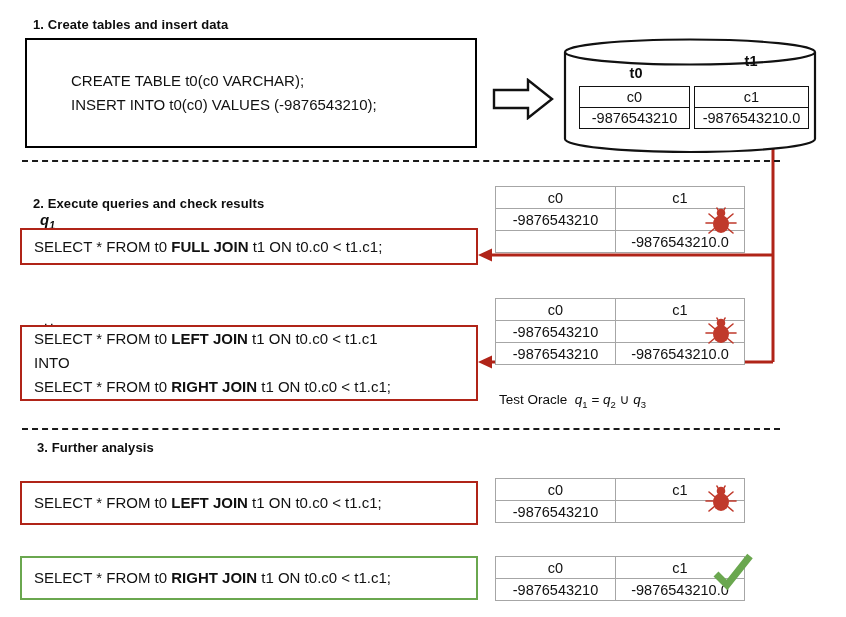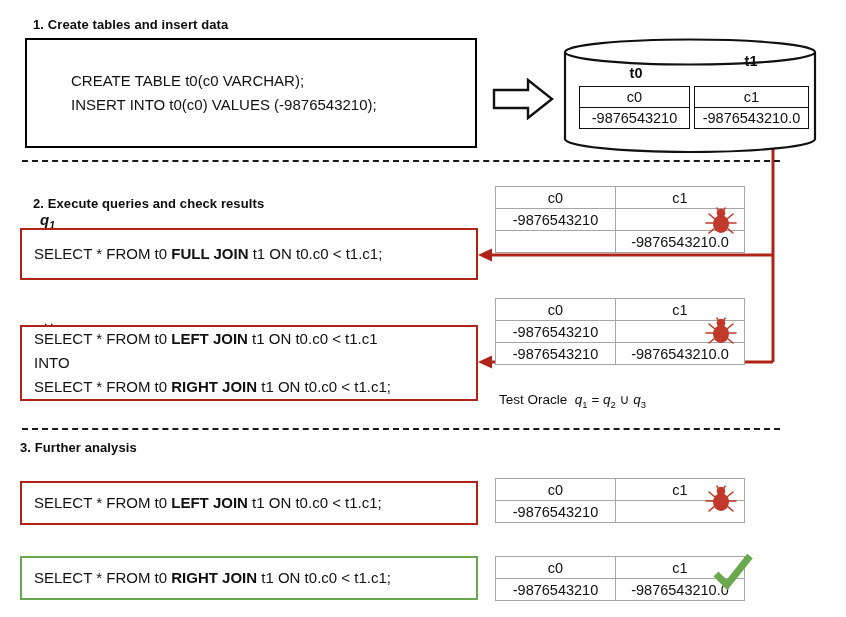--- a/index.html
+++ b/index.html
@@ -146,21 +146,21 @@
 </div>
 
 <div class="dashed" style="top:160px;"></div>
 
 <div class="abs sec-title" style="left:33px;top:172px;margin-top:24px;">2. Execute queries and check results</div>
 
 <div class="abs qlabel" style="left:40px;top:199px;">
   <span>q</span><sub>1</sub>
 </div>
 
-<div class="codebox red" style="left:20px;top:228px;width:458px;height:52px;">
+<div class="codebox red" style="left:20px;top:228px;width:458px;height:37px;">
   <div class="codeline"><span>SELECT * FROM t0 </span><b>FULL JOIN</b><span> t1 ON t0.c0 &lt; t1.c1;</span></div>
 </div>
 
 <table class="rtable" style="left:495px;top:186px;">
   <tbody>
       <tr>
     <td class="hdr c0col">c0</td>
     <td class="hdr c1col">c1</td>
   </tr>
   <tr>
@@ -230,21 +230,21 @@
   <circle cx="18" cy="8" r="4.3" fill="#c0392b"></circle>
   <ellipse cx="18" cy="19" rx="8" ry="9" fill="#c0392b"></ellipse>
 </svg>
 
 <div class="abs oracle" style="left:499px;top:391px;">
   <span>Test Oracle</span>&nbsp;&nbsp;<span class="it">q</span><sub>1</sub>&nbsp;<span>=</span>&nbsp;<span class="it">q</span><sub>2</sub>&nbsp;<span>∪</span>&nbsp;<span class="it">q</span><sub>3</sub>
 </div>
 
 <div class="dashed" style="top:428px;"></div>
 
-<div class="abs sec-title" style="left:20px;top:440px;text-align:center;">3. Further analysis</div>
+<div class="abs sec-title" style="left:37px;top:440px;text-align:center;">3. Further analysis</div>
 
 <div class="abs qlabel" style="left:40px;top:464px;">
   <span>q</span><sub>2</sub>
 </div>
 
 <div class="codebox red" style="left:20px;top:481px;width:458px;height:44px;">
   <div class="codeline"><span>SELECT * FROM t0 </span><b>LEFT JOIN</b><span> t1 ON t0.c0 &lt; t1.c1;</span></div>
 </div>
 
 <table class="rtable" style="left:495px;top:478px;">

